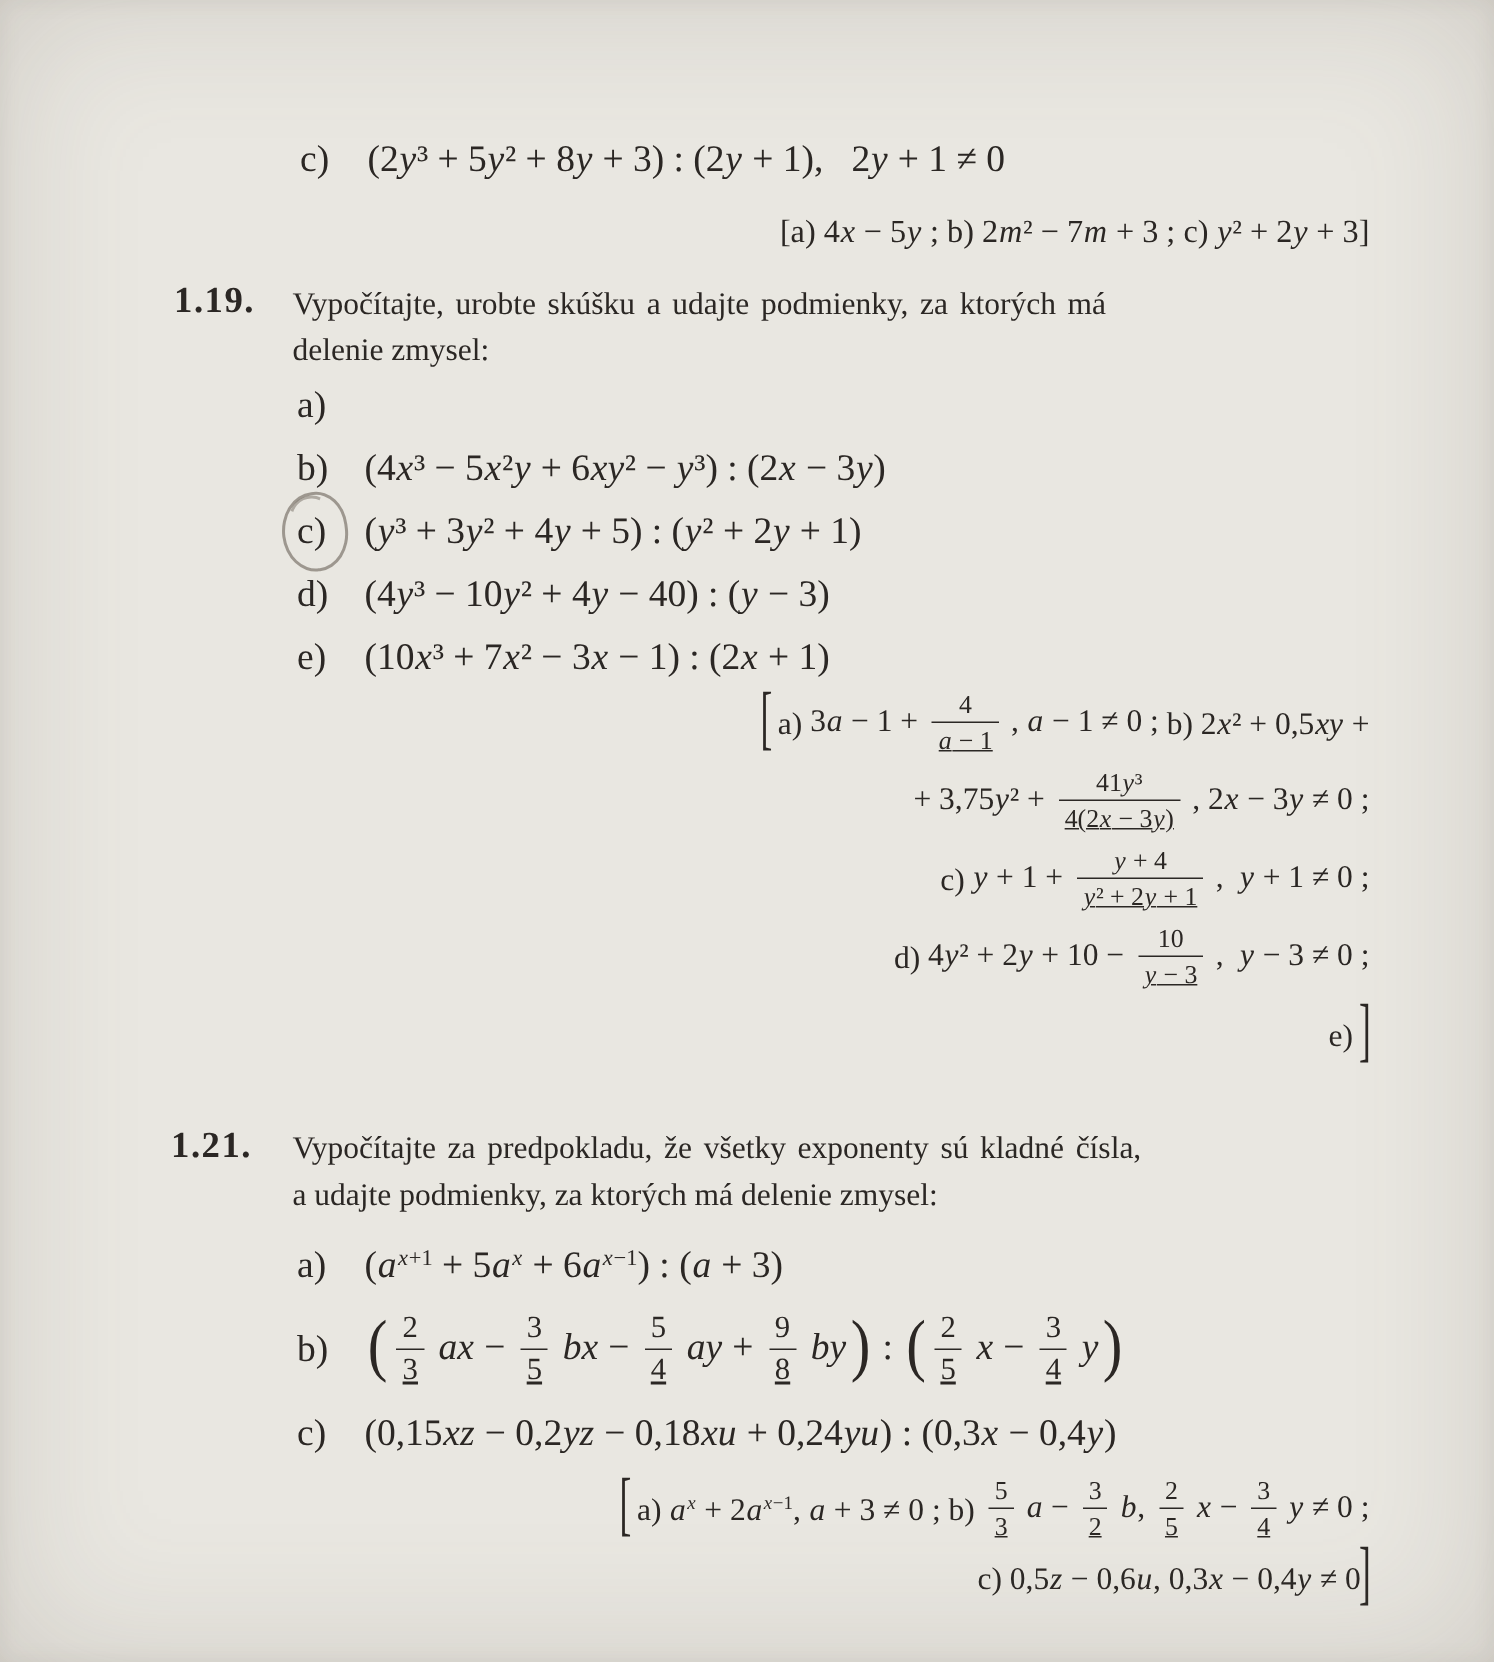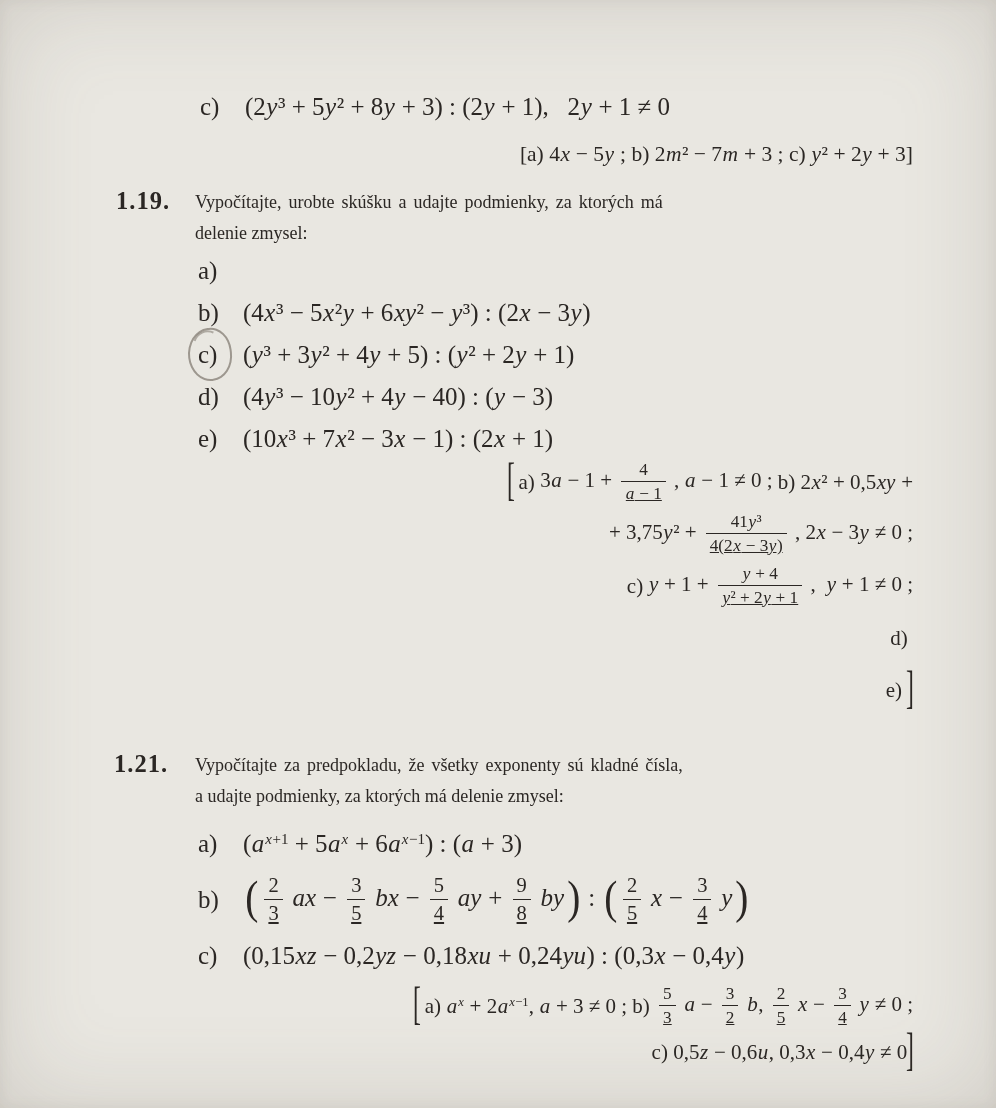--- a/index.html
+++ b/index.html
@@ -9,21 +9,21 @@
     background:#e9e7e1;
     font-family:"Liberation Serif","DejaVu Serif",serif;
     color:#2b2724;
   }
   #doc::after{
     content:"";position:absolute;inset:0;pointer-events:none;
     box-shadow:inset 0 0 95px rgba(108,102,90,.20), inset 0 0 14px rgba(108,102,90,.10);
   }
   .abs{position:absolute;}
   .prob-num{font-weight:700;font-size:24.5px;letter-spacing:1px;}
-  .head-line{font-size:18px;line-height:30px;}
+  .head-line{font-size:21px;line-height:30px;}
   .spread{word-spacing:2.5px;}
   .math, .roman{white-space:pre-wrap;}
   .math i{font-style:italic;padding:0 .5px;}
   sup{font-size:.6em;position:relative;top:-.55em;vertical-align:baseline;}
   .frac{
     display:inline-block;vertical-align:middle;text-align:center;
     margin:0 3px 0 4px;font-size:.82em;line-height:1.12;position:relative;top:-1px;
   }
   .frac .num{display:block;border-bottom:1.4px solid currentColor;padding:1px 4px 2px;}
   .frac .den{display:block;padding:2px 4px 0;text-decoration:underline;}
@@ -112,20 +112,21 @@
       </div>
       <div class="answer-line">
         <span class="math">+ 3,75<i>y</i>² + <span class="frac"><span class="num">41<i>y</i>³</span><span class="den">4(2<i>x</i> − 3<i>y</i>)</span></span> , 2<i>x</i> − 3<i>y</i> ≠ 0 ;</span>
       </div>
       <div class="answer-line">
         <span class="roman">c) </span>
         <span class="math"><i>y</i> + 1 + <span class="frac"><span class="num"><i>y</i> + 4</span><span class="den"><i>y</i>² + 2<i>y</i> + 1</span></span> ,  <i>y</i> + 1 ≠ 0 ;</span>
       </div>
       <div class="answer-line">
         <span class="roman">d) </span>
+        <span class="math">4<i>y</i>² + 2<i>y</i> + 10 − <span class="frac"><span class="num">10</span><span class="den"><i>y</i> − 3</span></span> ,  <i>y</i> − 3 ≠ 0 ;</span>
       </div>
       <div class="answer-line">
         <span class="roman">e) </span>
         <span class="tallbracket">]</span>
       </div>
     </div>
 
   <div class="abs prob-num" style="left:114px;top:750px;">1.21.</div>
   <div class="abs head-line spread" style="left:195px;top:750px;right:70px;">Vypočítajte za predpokladu, že všetky exponenty sú kladné čísla,</div>
   <div class="abs head-line" style="left:195px;top:781px;">a udajte podmienky, za ktorých má delenie zmysel:</div>

